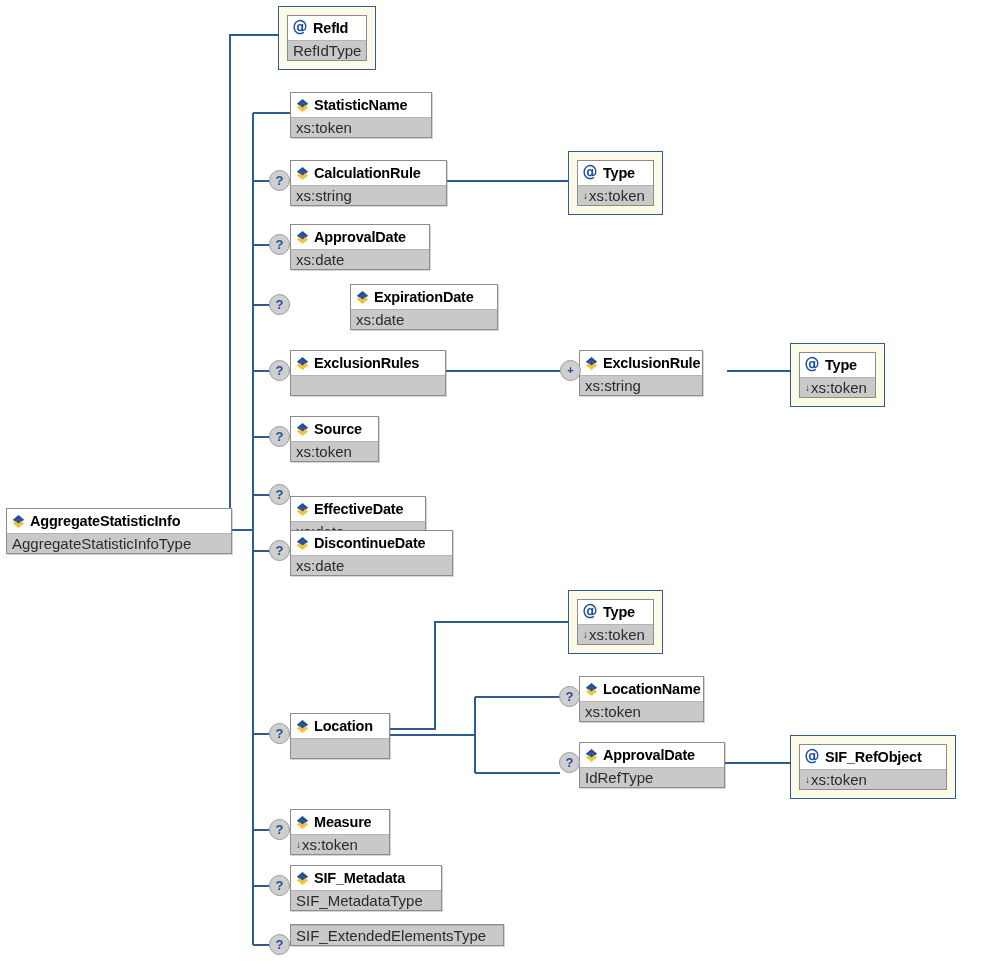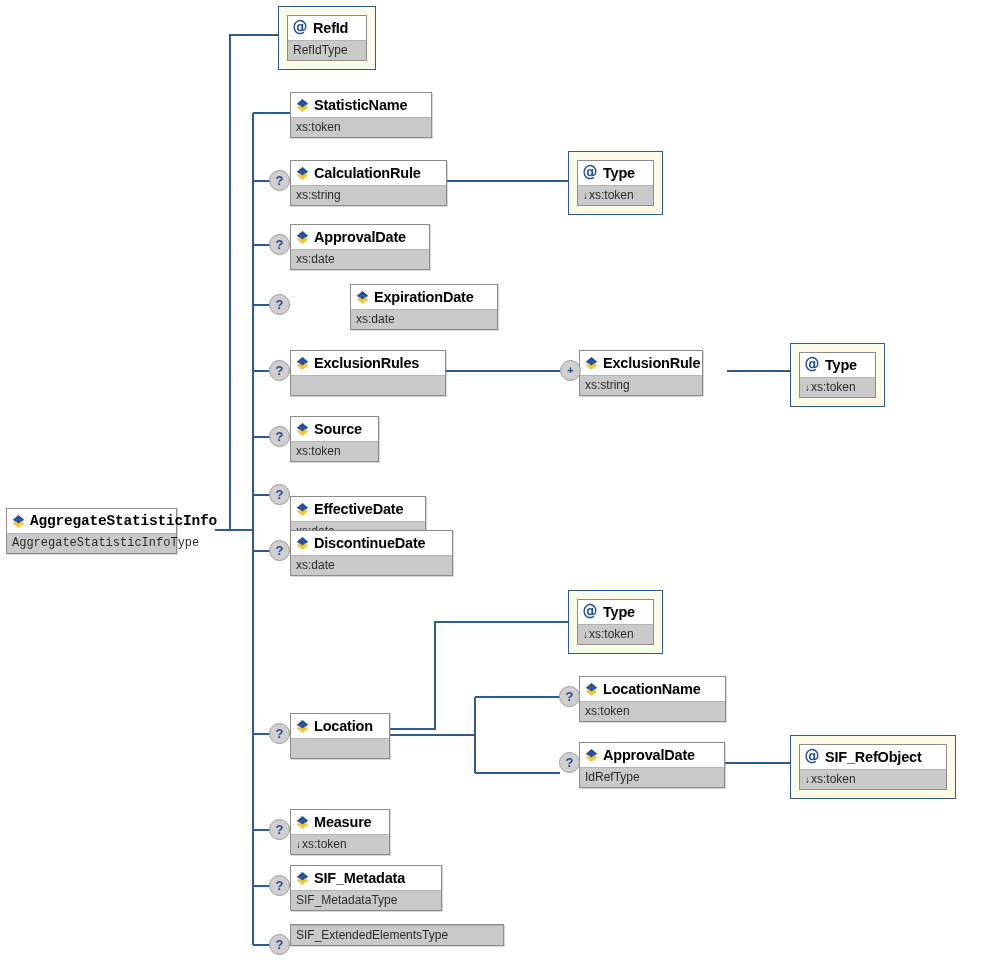--- a/index.html
+++ b/index.html
@@ -64,21 +64,21 @@
     height:19px;
     background:#c9c9c9;
     border-top:1px solid #b4b4b4;
     display:flex;
     align-items:center;
     padding:0 5px;
     white-space:nowrap;
   }
   .typerow.empty{ }
   .ty{
-    font-size:12px;
+    font-size:15px;
     color:#2b2b2b;
     line-height:11px;
   }
   .arr{
     font-size:10px;
     color:#2b2b2b;
     margin-right:1px;
     line-height:11px;
   }
 
@@ -160,21 +160,21 @@
 
       <path d="M390,735 H475"></path>
       <path d="M475,697 V773"></path>
       <path d="M475,697 H560"></path>
       <path d="M475,773 H560"></path>
 
       <path d="M725,763 H790"></path>
     </g>
   </svg>
 
-  <div class="node element" style="left:6px; top:508px; width:171px;font-family:Liberation Mono, monospace;">
+  <div class="node element" style="left:6px; top:508px; width:226px;">
     <div class="inner">
       <div class="hdr">
         <svg class="ico" viewBox="0 0 16 16">
           <path d="M8 1 L14 6 L8 11 L2 6 Z" fill="#1f4e9c"></path>
           <path d="M8 5 L14 10 L8 15 L2 10 Z" fill="#f2c53d"></path>
           <path d="M8 5 L11 7.5 L8 10 L5 7.5 Z" fill="#1f4e9c"></path>
         </svg>
         <span class="nm">AggregateStatisticInfo</span>
       </div>
       <div class="typerow">
@@ -397,21 +397,21 @@
         <span class="nm">Type</span>
       </div>
       <div class="typerow">
         <span class="arr">↓</span>
         <span class="ty">xs:token</span>
       </div>
     </div>
   </div>
 
   <div class="badge" style="left:559px; top:686px;">?</div>
-  <div class="node element" style="left:579px; top:676px; width:147px;">
+  <div class="node element" style="left:579px; top:676px; width:125px;">
     <div class="inner">
       <div class="hdr">
         <svg class="ico" viewBox="0 0 16 16">
           <path d="M8 1 L14 6 L8 11 L2 6 Z" fill="#1f4e9c"></path>
           <path d="M8 5 L14 10 L8 15 L2 10 Z" fill="#f2c53d"></path>
           <path d="M8 5 L11 7.5 L8 10 L5 7.5 Z" fill="#1f4e9c"></path>
         </svg>
         <span class="nm">LocationName</span>
       </div>
       <div class="typerow">

